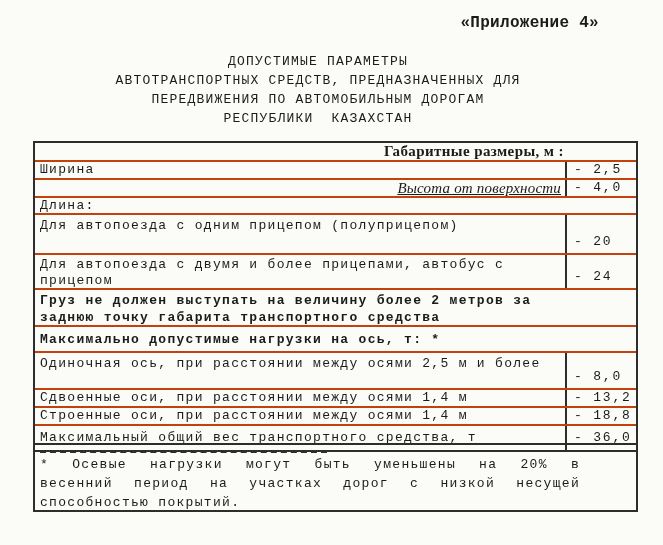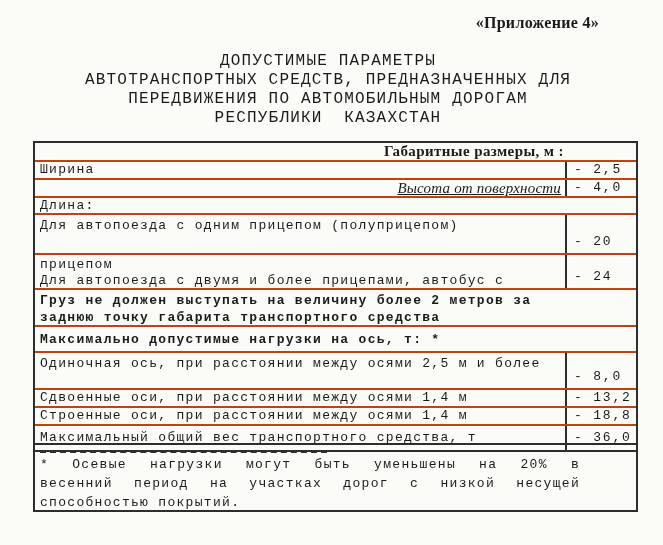--- a/index.html
+++ b/index.html
@@ -5,27 +5,27 @@
   html,body { margin:0; padding:0; background:#e8e8e6; }
   .page {
     position:relative; width:663px; height:545px;
     background:#fbfbf8; overflow:hidden;
     font-family:"Liberation Mono","DejaVu Sans Mono",monospace;
     color:#1b1b1b;
   }
   
   .annotation {
     position:absolute; top:14px; right:64px;
-    font-family:Liberation Serif, serif;
+    font-family:Liberation Mono, monospace;
     font-weight:bold; font-size:16px; letter-spacing:0.3px;
   }
   
   .title {
-    position:absolute; top:52px; left:22px; width:612px;
-    text-align:center; font-size:16px; letter-spacing:1.2px;
+    position:absolute; top:52px; left:12px; width:612px;
+    text-align:center; font-size:13px; letter-spacing:1.2px;
     line-height:19px;
   }
   .title-line { white-space:pre; }
   
   .tbl {
     position:absolute; left:33px; top:141px; width:605px;
     border:2px solid #2d2d2d; box-sizing:border-box;
   }
   .row {
     box-sizing:border-box; display:flex;
@@ -113,22 +113,22 @@
       <div class="full">Длина:</div>
     </div>
 
     <div class="row" style="height:40px">
       <div class="lbl top">Для автопоезда с одним прицепом (полуприцепом)</div>
       <div class="val vend">- 20</div>
     </div>
 
     <div class="row" style="height:35px">
       <div class="lbl stack">
+        <span>Для автопоезда с двумя и более прицепами, автобус с</span>
         <span>прицепом</span>
-        <span>Для автопоезда с двумя и более прицепами, автобус с</span>
       </div>
       <div class="val vend">- 24</div>
     </div>
 
     <div class="row" style="height:37px">
       <div class="full bold stack l17">
         <span>Груз не должен выступать на величину более 2 метров за</span>
         <span>заднюю точку габарита транспортного средства</span>
       </div>
     </div>

